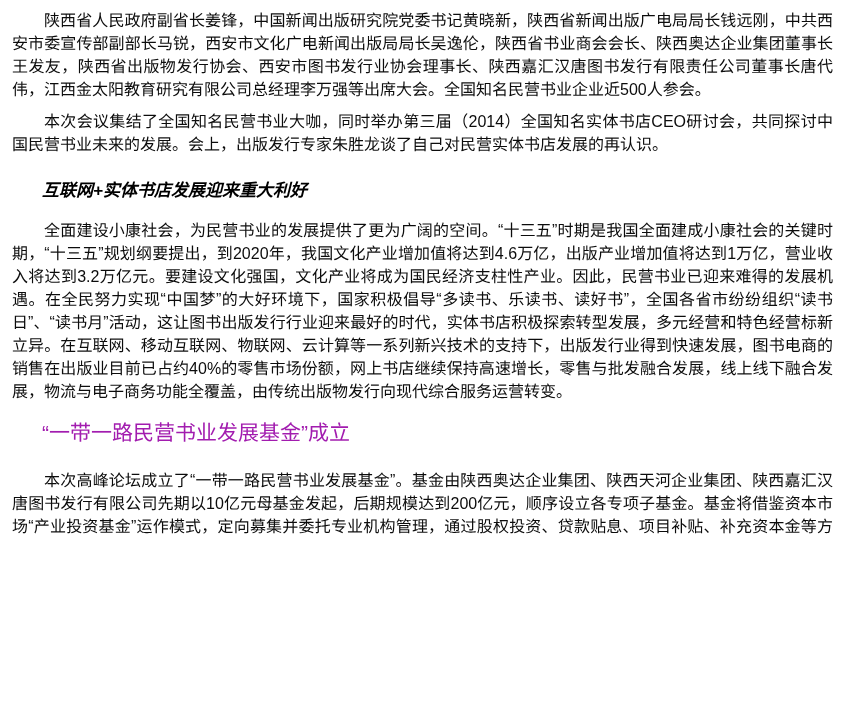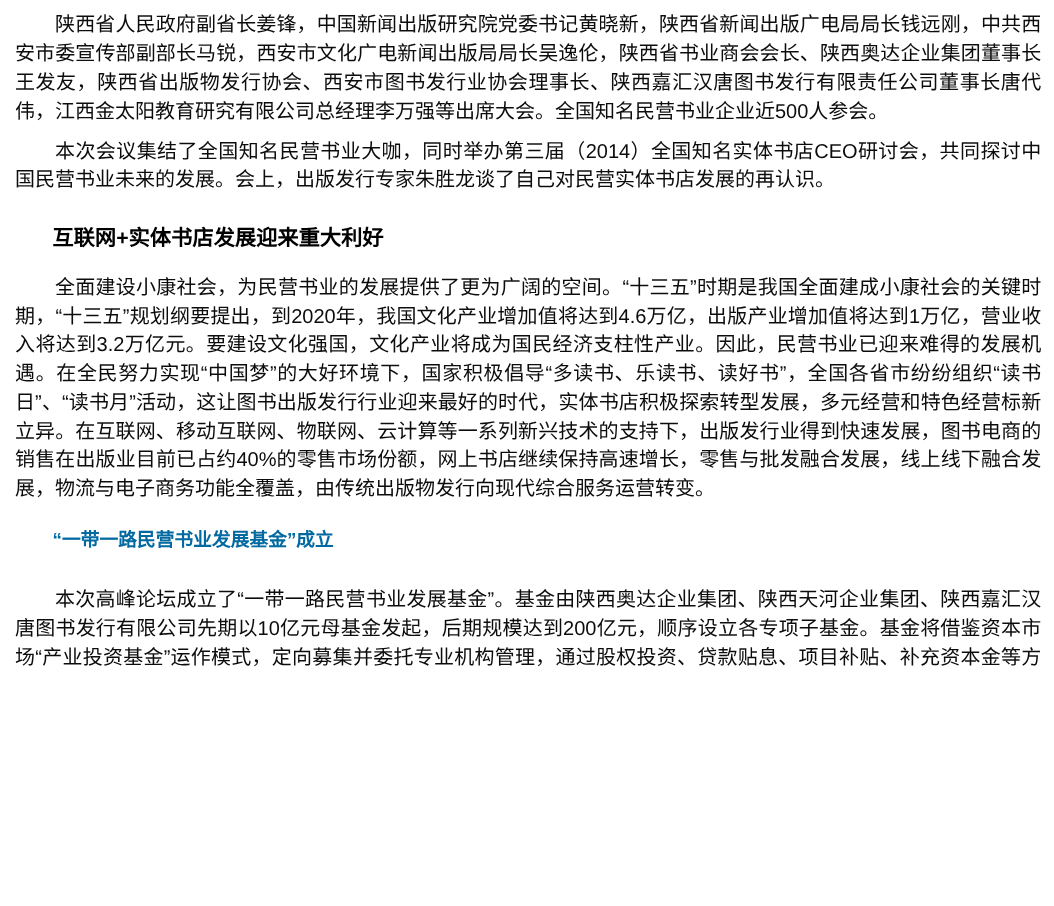--- a/index.html
+++ b/index.html
@@ -26,26 +26,27 @@
     margin: 0 0 9px 0;
     word-break: break-all;
   }
   .heading-sm {
     font-size: 17px;
     line-height: 21px;
     font-weight: bold;
     color: #000000;
     margin: 24px 0 18px 0;
     padding-left: 30px;
+    font-style: italic;
   }
   .heading-lg {
-    font-size: 15px;
+    font-size: 21px;
     line-height: 26px;
-    font-weight: bold;
-    color: #0369a1;
+    font-weight: normal;
+    color: #a21caf;
     margin: 17px 0 23px 0;
     padding-left: 30px;
   }
 </style>
 </head>
 <body>
 
 <div class="doc">
   <p class="para">陕西省人民政府副省长姜锋，中国新闻出版研究院党委书记黄晓新，陕西省新闻出版广电局局长钱远刚，中共西安市委宣传部副部长马锐，西安市文化广电新闻出版局局长吴逸伦，陕西省书业商会会长、陕西奥达企业集团董事长王发友，陕西省出版物发行协会、西安市图书发行业协会理事长、陕西嘉汇汉唐图书发行有限责任公司董事长唐代伟，江西金太阳教育研究有限公司总经理李万强等出席大会。全国知名民营书业企业近500人参会。</p>
 

